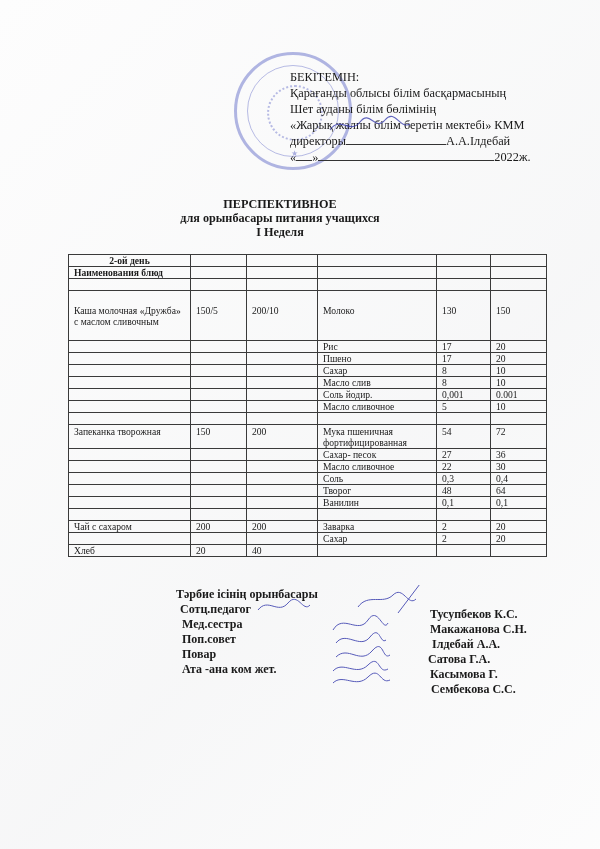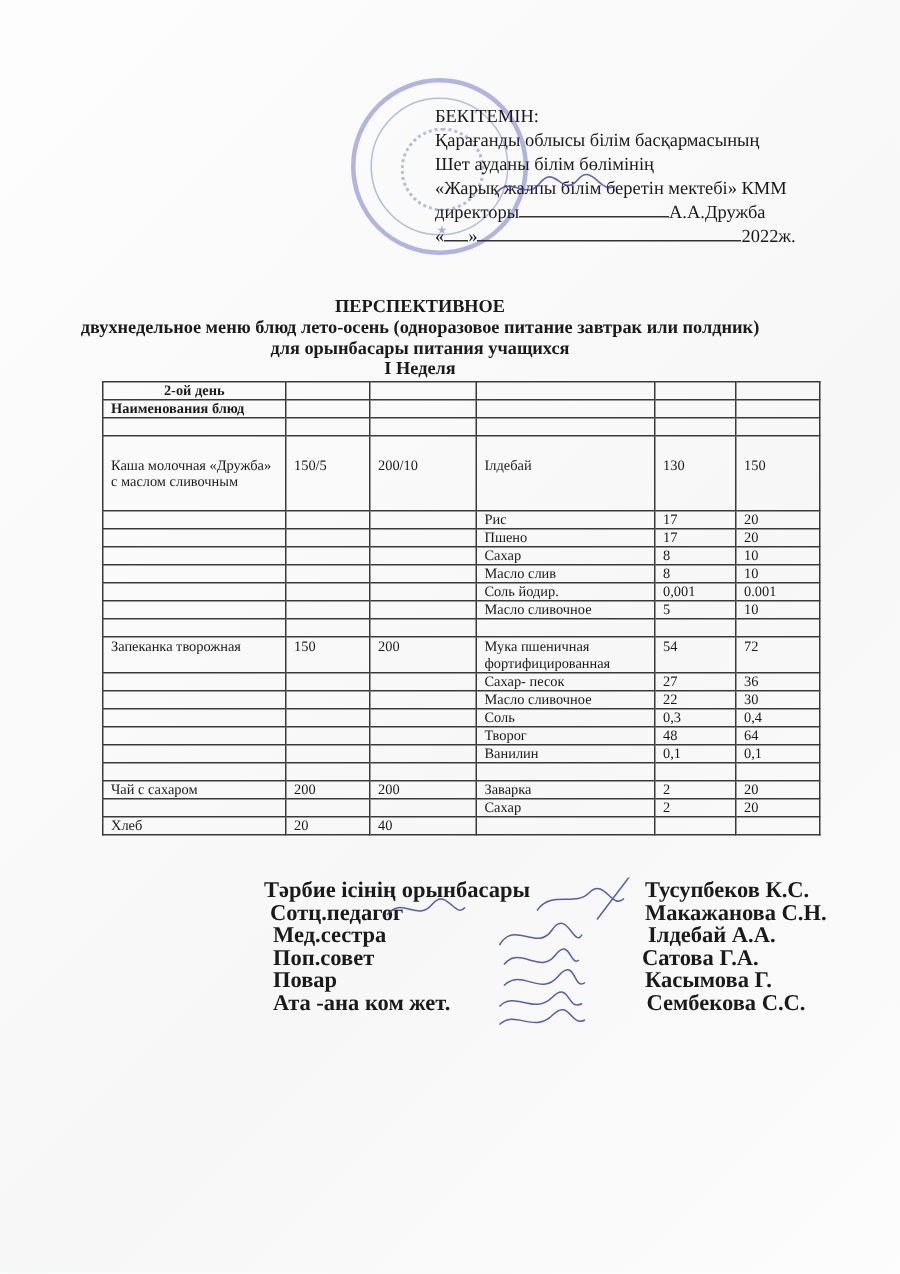--- a/index.html
+++ b/index.html
@@ -45,56 +45,55 @@
     border-collapse:collapse; font-size:9.6px; table-layout:fixed;border-radius:16px;
   }
   table.menu td { border:1px solid #3a3a3a; padding:0 5px; vertical-align:top; height:11px; line-height:11px; }
   table.menu td.hdr { font-weight:bold; }
   table.menu td.center { text-align:center; }
   table.menu tr.tall td { height:35px; padding-top:14px; }
   table.menu tr.mid td { height:22px; padding-top:1px; }
   table.menu tr.hrow td { height:11px; }
 
   
-  .sigs { position:absolute; left:182px; top:587px; font-size:15px; font-weight:bold; line-height:15.1px; }
+  .sigs { position:absolute; left:182px; top:587px; font-size:12px; font-weight:bold; line-height:15.1px; }
   .sigs .row { position:relative; height:15.1px; width:330px; }
   .sigs .role { position:absolute; left:0; white-space:nowrap; }
-  .sigs .name { position:absolute; white-space:nowrap; }
+  .sigs .name { position:absolute; white-space:nowrap;margin-top:20px; }
 
   .sig-scribble { position:absolute; pointer-events:none; }
 </style>
 </head>
 <body>
 
 <div class="page-tint"></div>
 
 <div class="stamp">
   <span class="stamp-star" style="left:54px; top:94px;">★</span>
 </div>
 
 <div class="approval">
   <div>БЕКІТЕМІН:</div>
   <div>Қарағанды облысы білім басқармасының</div>
   <div>Шет ауданы білім бөлімінің</div>
   <div>«Жарық жалпы білім беретін мектебі» КММ</div>
   <div>
-    <span>директоры</span><span class="underline-sig"></span><span>А.А.Дружба</span>
+    <span>директоры</span><span class="underline-sig"></span><span>А.А.Ілдебай</span>
   </div>
   <div>
     <span>«</span><span class="underline-date1"></span><span>»</span><span class="underline-date2"></span><span>2022ж.</span>
   </div>
 </div>
 
 <svg class="sig-scribble" style="left:325px; top:110px;" width="90" height="30">
   <path d="M5 20 C15 5, 25 25, 35 12 S50 22, 60 10 S75 20, 85 14" fill="none" stroke="#3a3fae" stroke-width="1.1" opacity="0.8"></path>
 </svg>
 
 <div class="title-block">
   <div>ПЕРСПЕКТИВНОЕ</div>
-  <div>двухнедельное меню блюд  лето-осень (одноразовое питание завтрак или полдник)</div>
   <div>для орынбасары питания учащихся</div>
   <div>I Неделя</div>
 </div>
 
 <table class="menu">
   <colgroup>
     <col style="width:122px">
       <col style="width:56px">
       <col style="width:71px">
       <col style="width:119px">
@@ -123,21 +122,21 @@
         <td></td>
         <td></td>
         <td></td>
         <td></td>
         <td></td>
     </tr>
   <tr class="tall">
         <td>Каша молочная «Дружба» с маслом сливочным</td>
         <td>150/5</td>
         <td>200/10</td>
-        <td>Ілдебай</td>
+        <td>Молоко</td>
         <td>130</td>
         <td>150</td>
       </tr>
       <tr class="hrow">
         <td></td>
         <td></td>
         <td></td>
         <td>Рис</td>
         <td>17</td>
         <td>20</td>

